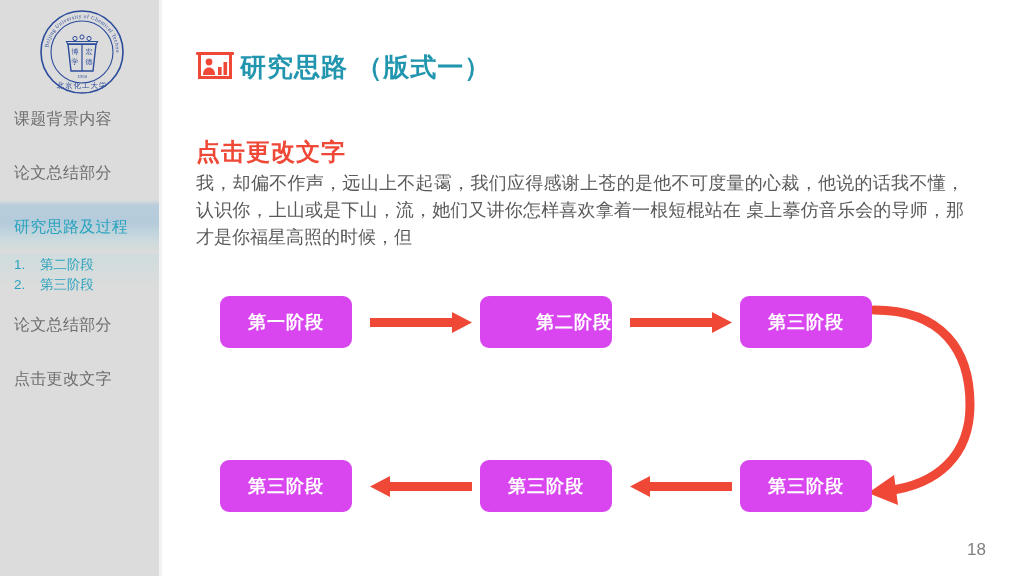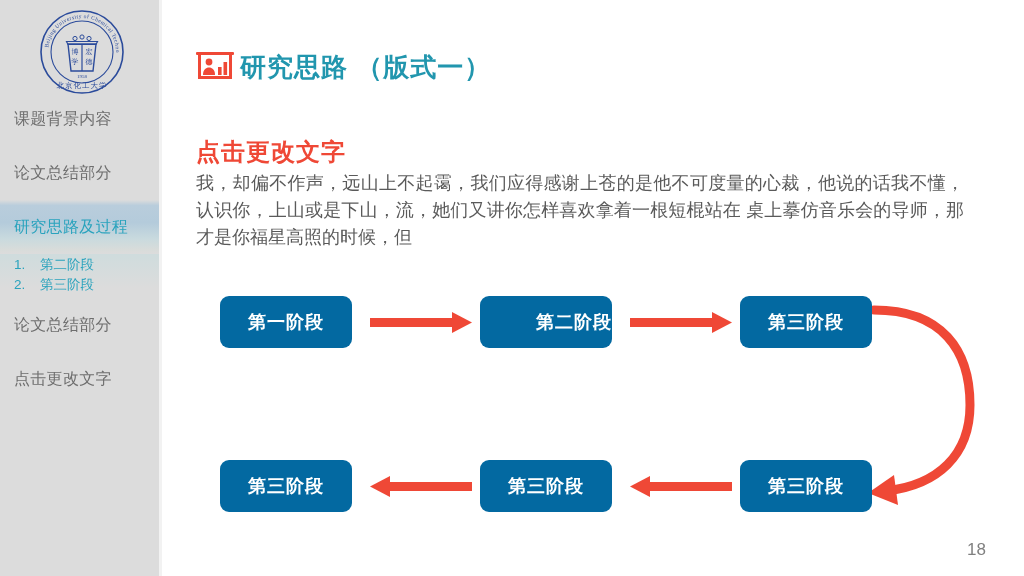--- a/index.html
+++ b/index.html
@@ -107,21 +107,21 @@
   
   .flow {
     position: absolute;
     left: 180px; top: 280px;
     width: 830px; height: 260px;
   }
   .flow svg { position: absolute; left: 0; top: 0; }
   .node {
     position: absolute;
     width: 132px; height: 52px;
-    background: #0369a1;
+    background: #d946ef;
     border-radius: 9px;
     color: #ffffff;
     font-size: 18px;
     font-weight: bold;
     display: flex;
     align-items: center;
     justify-content: center;
     letter-spacing: 1px;
   }
   .n0 { left: 40px;  top: 16px; }

